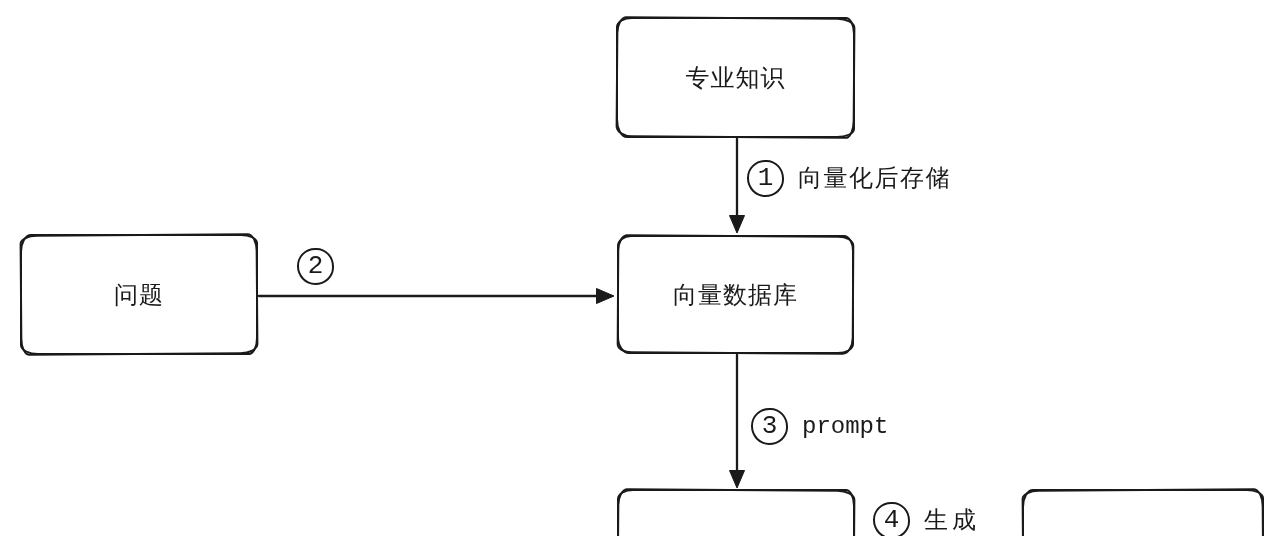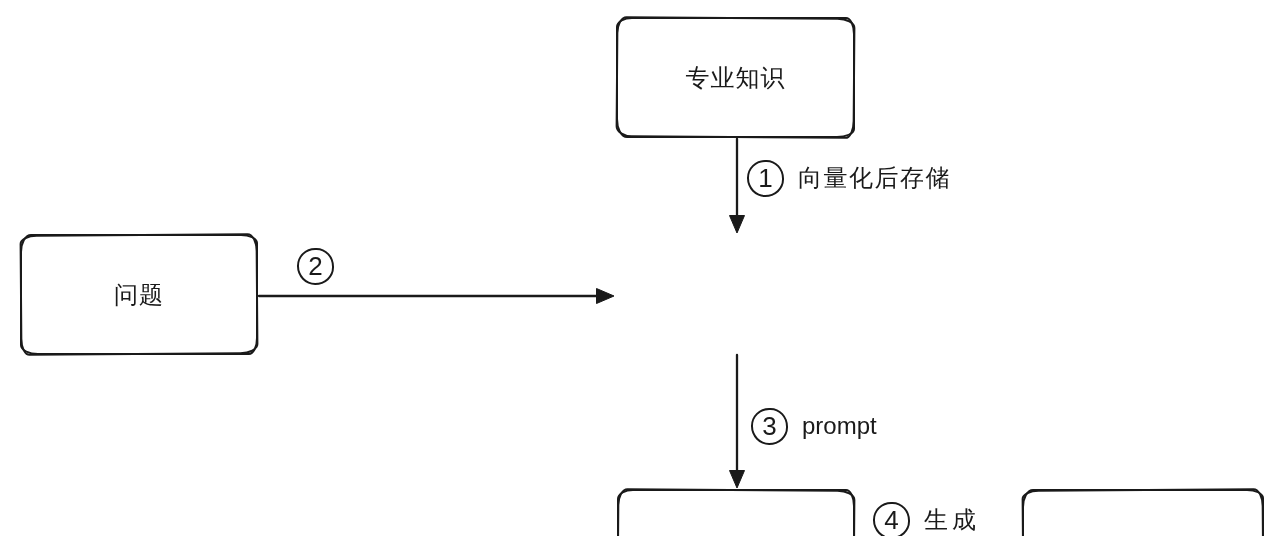--- a/index.html
+++ b/index.html
@@ -8,20 +8,21 @@
   }
   *{margin:0;padding:0;box-sizing:border-box;}
   html,body{background:#fff;}
   body{font-family:"Liberation Sans","DejaVu Sans",sans-serif;}
   .canvas{
     position:relative;
     width:1280px;
     height:536px;
     background:var(--bg);
     overflow:hidden;
+    font-family:Liberation Mono, monospace;
   }
   
   .node{
     position:absolute;
     background:var(--bg);
     border:2.4px solid var(--ink);
     display:flex;
     align-items:center;
     justify-content:center;
   }
@@ -89,20 +90,23 @@
 <div class="canvas">
 
   <div class="node v1" style="left:616px;top:17px;width:239px;height:121px">
     <span class="node-label">专业知识</span>
   </div>
 
   <div class="node v2" style="left:20px;top:234px;width:238px;height:121px">
     <span class="node-label">问题</span>
   </div>
 
+  <div class="node v3" style="left:617px;top:235px;width:237px;height:119px">
+    <span class="node-label">向量数据库</span>
+  </div>
 
   <div class="node v1" style="left:617px;top:489px;width:238px;height:115px"></div>
 
   <div class="node v2" style="left:1022px;top:489px;width:242px;height:115px"></div>
 
   <svg class="arrows" viewBox="0 0 1280 536" xmlns="http://www.w3.org/2000/svg">
     <g>
       <line x1="737" y1="139" x2="737" y2="219"></line>
       <path d="M737 233 L729.5 215.5 L744.5 215.5 Z"></path>
     </g>

